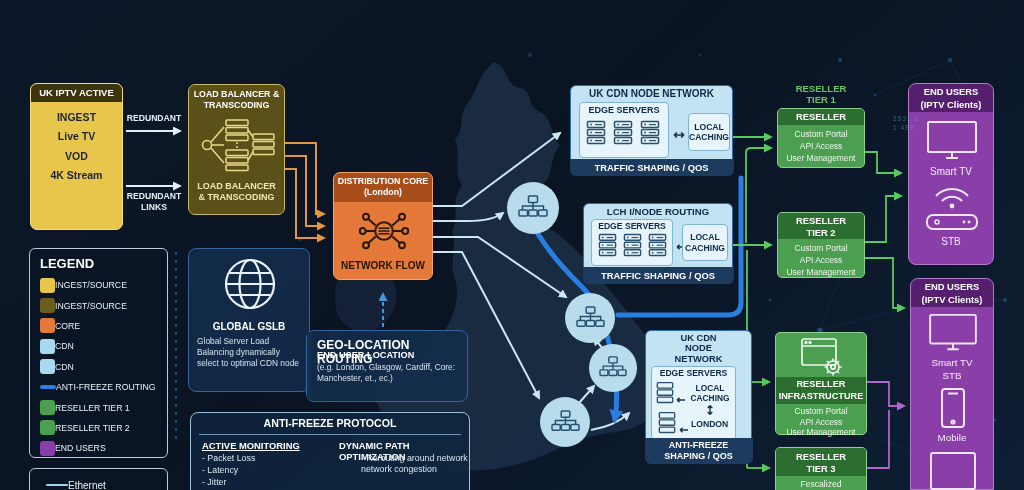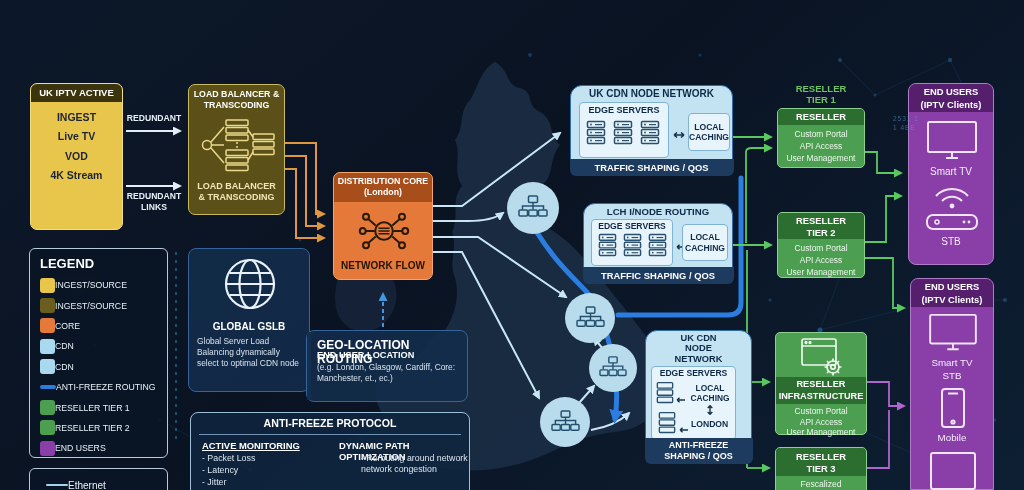--- a/index.html
+++ b/index.html
@@ -8,21 +8,21 @@
          background:linear-gradient(140deg,#0c1829 0%,#0a1322 45%,#0d1f33 100%);}
   .lay{position:absolute;left:0;top:0;width:1024px;height:490px;}
   .abs{position:absolute;}
   [data-bind]{white-space:pre-line;}
   .b{font-weight:bold;}
   .ctr{text-align:center;}
   .title{color:#f4f8fb;font-size:20.5px;font-weight:bold;letter-spacing:.4px;line-height:1.22;}
   .box{position:absolute;border-radius:7px;box-sizing:border-box;}
   .strip{position:absolute;left:0;right:0;box-sizing:border-box;}
   .panelblue{background:rgba(18,44,74,.9);border:1px solid #35639a;border-radius:8px;}
-  .cdnbox{background:#c3e3f2;border:1.5px solid #2f6da8;border-radius:12px;}
+  .cdnbox{background:#c3e3f2;border:1.5px solid #2f6da8;border-radius:6px;}
   .cdninner{position:absolute;background:#e7f4fb;border:1px solid #7fb3d6;border-radius:4px;box-sizing:border-box;}
   .cdnfoot{position:absolute;left:-1.5px;right:-1.5px;bottom:-1.5px;background:#1d3a5f;color:#fff;font-weight:bold;text-align:center;border-radius:0 0 6px 6px;}
   .grnbox{background:#4c9f50;border:1px solid #8cd08f;border-radius:5px;color:#eef7ee;}
   .grnhdr{background:#2c6e30;color:#fff;font-weight:bold;text-align:center;border-radius:4px 4px 0 0;}
   .purbox{background:#8a3fa8;border:1px solid #b07cc8;border-radius:8px;color:#f3eaf8;}
   .purhdr{background:#551f6e;color:#fff;font-weight:bold;text-align:center;border-radius:7px 7px 0 0;}
   .lg-row{display:flex;align-items:center;height:20.4px;}
   .lg-sw{width:15px;height:15px;border-radius:3px;flex:0 0 auto;}
   .lg-line{width:16px;height:4px;border-radius:2px;flex:0 0 auto;}
   .lg-lab{color:#e9f1f8;font-size:8.7px;}

